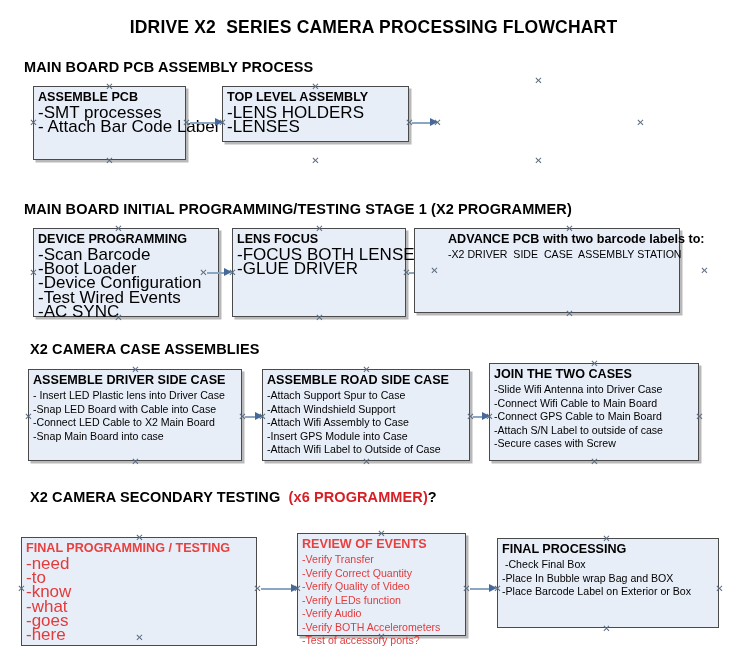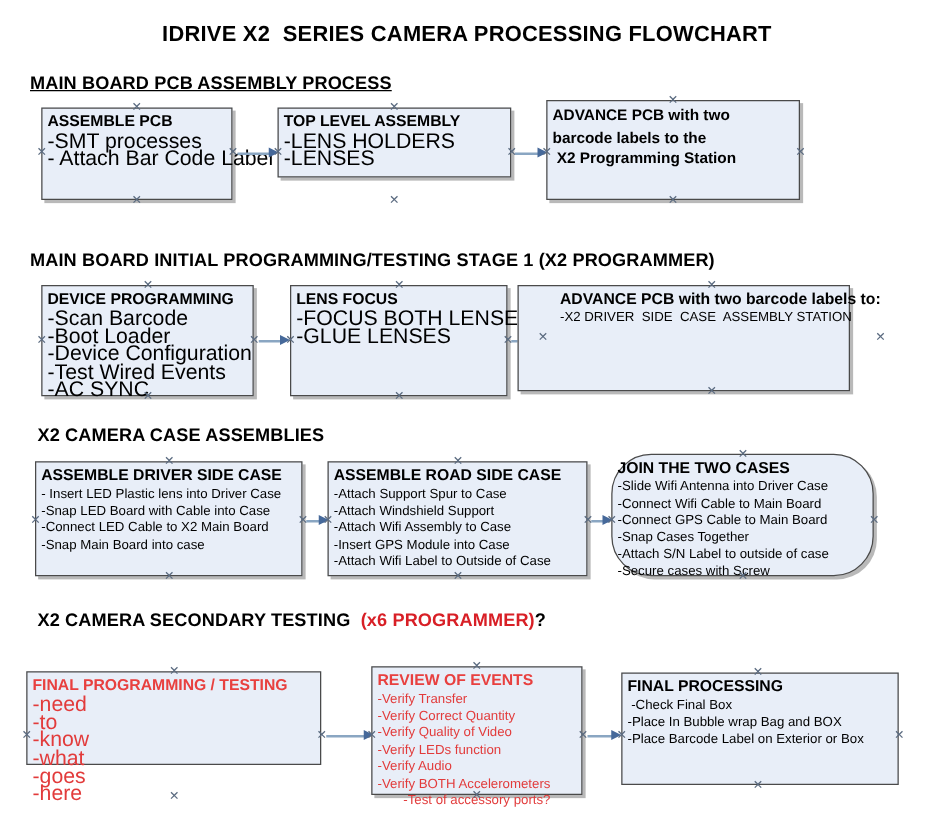--- a/index.html
+++ b/index.html
@@ -88,21 +88,20 @@
   }
   .pbox.red .bx-title,
   .pbox.red .bx-line {
     color: #e23b3b;
   }
   .pbox.red .bx-title {
     color: #e8403f;
   }
   .overflow-line {
     overflow: visible;
-    text-align: center;
   }
 
   
   .conn {
     position: absolute;
     height: 2px;
     background: #8aa6c2;
   }
   .conn-head {
     position: absolute;
@@ -126,21 +125,21 @@
   }
   .hx::before { content: "\2715"; }
 </style>
 </head>
 <body>
 
 <div id="canvas">
 
   <div class="doc-title">IDRIVE X2  SERIES CAMERA PROCESSING FLOWCHART</div>
 
-  <div class="section-heading" style="left:24px; top:59px;text-decoration:underline;">MAIN BOARD PCB ASSEMBLY PROCESS</div>
+  <div class="section-heading" style="left:24px; top:59px;">MAIN BOARD PCB ASSEMBLY PROCESS</div>
 
   <div class="pbox" style="left:33px; top:86px; width:153px; height:74px;">
     <div class="bx-title">ASSEMBLE PCB</div>
     <div class="bx-line">-SMT processes</div>
     <div class="bx-line">- Attach Bar Code Label</div>
   </div>
   <div class="hx" style="left:29px; top:118px;"></div>
   <div class="hx" style="left:182px; top:118px;"></div>
   <div class="hx" style="left:105px; top:82px;"></div>
   <div class="hx" style="left:105px; top:156px;"></div>
@@ -154,52 +153,47 @@
     <div class="bx-line">-LENSES</div>
   </div>
   <div class="hx" style="left:218px; top:118px;"></div>
   <div class="hx" style="left:405px; top:118px;"></div>
   <div class="hx" style="left:311px; top:82px;"></div>
   <div class="hx" style="left:311px; top:156px;"></div>
 
   <div class="conn" style="left:412px; top:122px; width:22px;"></div>
   <div class="conn-head" style="left:430px; top:118px;"></div>
 
-  <div class="pbox bold-body" style="left:437px; top:80px; width:203px; height:80px;">
-    <div class="bx-title">ADVANCE PCB with two</div>
-    <div class="bx-line">barcode labels to the</div>
-    <div class="bx-line"> X2 Programming Station</div>
-  </div>
   <div class="hx" style="left:433px; top:118px;"></div>
   <div class="hx" style="left:636px; top:118px;"></div>
   <div class="hx" style="left:534px; top:76px;"></div>
   <div class="hx" style="left:534px; top:156px;"></div>
 
   <div class="section-heading" style="left:24px; top:201px;">MAIN BOARD INITIAL PROGRAMMING/TESTING STAGE 1 (X2 PROGRAMMER)</div>
 
-  <div class="pbox" style="left:33px; top:228px; width:170px; height:89px;">
+  <div class="pbox" style="left:33px; top:228px; width:186px; height:89px;">
     <div class="bx-title">DEVICE PROGRAMMING</div>
     <div class="bx-line">-Scan Barcode</div>
     <div class="bx-line">-Boot Loader</div>
     <div class="bx-line">-Device Configuration</div>
     <div class="bx-line">-Test Wired Events</div>
     <div class="bx-line">-AC SYNC</div>
   </div>
   <div class="hx" style="left:29px; top:268px;"></div>
   <div class="hx" style="left:199px; top:268px;"></div>
   <div class="hx" style="left:114px; top:224px;"></div>
   <div class="hx" style="left:114px; top:313px;"></div>
 
   <div class="conn" style="left:207px; top:272px; width:20px;"></div>
   <div class="conn-head" style="left:224px; top:268px;"></div>
 
   <div class="pbox" style="left:232px; top:228px; width:174px; height:89px;">
     <div class="bx-title">LENS FOCUS</div>
     <div class="bx-line">-FOCUS BOTH LENSES</div>
-    <div class="bx-line">-GLUE LENSES</div>
+    <div class="bx-line">-GLUE DRIVER</div>
   </div>
   <div class="hx" style="left:228px; top:268px;"></div>
   <div class="hx" style="left:402px; top:268px;"></div>
   <div class="hx" style="left:315px; top:224px;"></div>
   <div class="hx" style="left:315px; top:313px;"></div>
 
   <div class="conn" style="left:409px; top:272px; width:22px;"></div>
   <div class="conn-head" style="left:427px; top:268px;"></div>
 
   <div class="pbox small-body" style="left:414px; top:228px; width:266px; height:85px;padding-left:33px;">
@@ -237,37 +231,36 @@
     <div class="bx-line">-Attach Wifi Label to Outside of Case</div>
   </div>
   <div class="hx" style="left:258px; top:412px;"></div>
   <div class="hx" style="left:466px; top:412px;"></div>
   <div class="hx" style="left:362px; top:365px;"></div>
   <div class="hx" style="left:362px; top:457px;"></div>
 
   <div class="conn" style="left:473px; top:416px; width:14px;"></div>
   <div class="conn-head" style="left:482px; top:412px;"></div>
 
-  <div class="pbox small-body" style="left:489px; top:363px; width:210px; height:98px;border-radius:32px;">
+  <div class="pbox small-body" style="left:489px; top:363px; width:210px; height:98px;">
     <div class="bx-title">JOIN THE TWO CASES</div>
     <div class="bx-line">-Slide Wifi Antenna into Driver Case</div>
     <div class="bx-line">-Connect Wifi Cable to Main Board</div>
     <div class="bx-line">-Connect GPS Cable to Main Board</div>
-    <div class="bx-line">-Snap Cases Together</div>
     <div class="bx-line">-Attach S/N Label to outside of case</div>
     <div class="bx-line">-Secure cases with Screw</div>
   </div>
   <div class="hx" style="left:485px; top:412px;"></div>
   <div class="hx" style="left:695px; top:412px;"></div>
   <div class="hx" style="left:590px; top:359px;"></div>
   <div class="hx" style="left:590px; top:457px;"></div>
 
   <div class="section-heading" style="left:30px; top:489px;"><span>X2 CAMERA SECONDARY TESTING  </span><span class="accent">(x6 PROGRAMMER)</span><span class="tailmark">?</span></div>
 
-  <div class="pbox red no-shadow" style="left:21px; top:537px; width:236px; height:75px;">
+  <div class="pbox red no-shadow" style="left:21px; top:537px; width:236px; height:109px;">
     <div class="bx-title">FINAL PROGRAMMING / TESTING</div>
     <div class="bx-line">-need</div>
     <div class="bx-line">-to</div>
     <div class="bx-line">-know</div>
     <div class="bx-line">-what</div>
     <div class="bx-line">-goes</div>
     <div class="bx-line">-here</div>
   </div>
   <div class="hx" style="left:17px; top:584px;"></div>
   <div class="hx" style="left:253px; top:584px;"></div>

